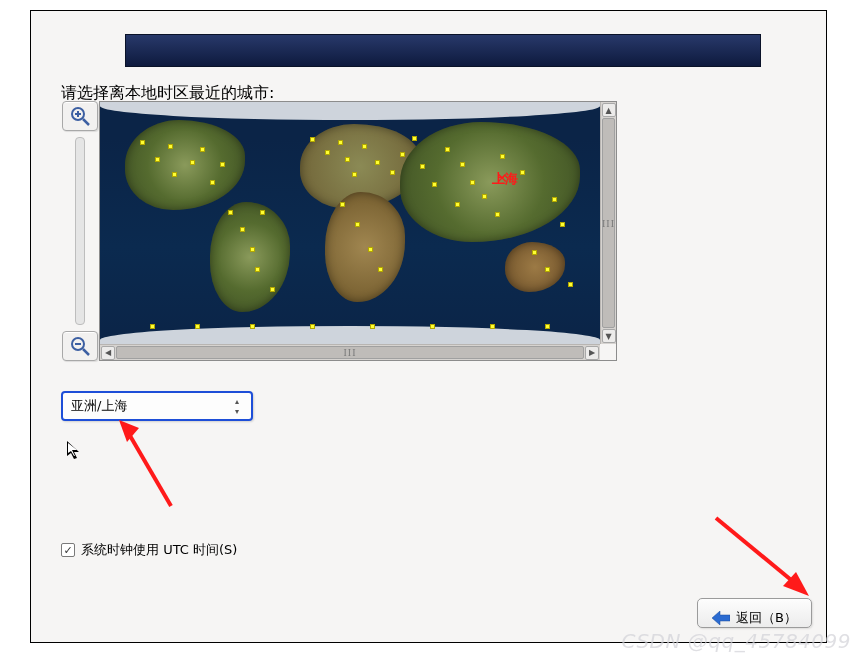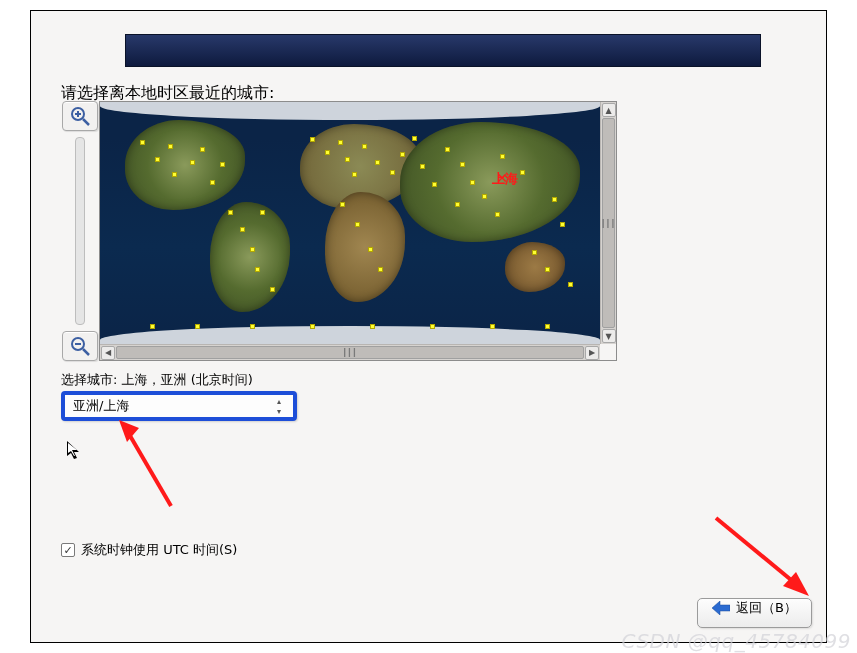--- a/index.html
+++ b/index.html
@@ -126,31 +126,31 @@
     background: #ecebea; border: 1px solid #a8a8a8;
     border-radius: 2px;
     display: flex; align-items: center; justify-content: center;
     font-size: 8px; color: #555;
     margin: 0;
   }
   .sbar-v { display:flex; flex-direction:column; justify-content:space-between; align-items:center; padding:1px 0;}
   .sbar-h { display:flex; justify-content:space-between; align-items:center; padding:0 1px;}
   .sbar-thumb-v { width:13px; flex:1; background:#bfbcb9; border:1px solid #a0a0a0; border-radius:2px; margin:1px 0; display:flex; align-items:center; justify-content:center;}
   .sbar-thumb-h { height:13px; flex:1; background:#bfbcb9; border:1px solid #a0a0a0; border-radius:2px; margin:0 1px; display:flex; align-items:center; justify-content:center;}
-  .grip { color:#7a7a7a; font-size:13px; letter-spacing:1px;}
+  .grip { color:#7a7a7a; font-size:10px; letter-spacing:1px;font-family:Liberation Serif, serif;}
   .selected-label {
     position: absolute;
     left: 30px; top: 360px;
   }
   .combo {
     position: absolute;
     left: 30px; top: 380px;
-    width: 236px; height: 30px;
+    width: 192px; height: 30px;
     background: #fdfdfd;
-    border: 4px solid #1d4ed8;
+    border: 2px solid #1d4ed8;
     border-radius: 4px;
     box-shadow: 1px 1px 2px rgba(0,0,0,0.15);
     display: flex; align-items: center;
     padding: 1px 8px;
     justify-content: space-between;
   }
   .combo .spin {
     width: 12px; height: 22px;
     display: flex; flex-direction: column; justify-content: center; align-items:center;
     font-size: 8px; color: #555; gap:1px;
@@ -172,21 +172,21 @@
     position: absolute;
     right: 14px; bottom: 14px;
     display: flex; gap: 10px;
   }
   .nav-btn {
     height: 30px;
     padding: 0 14px;
     background: linear-gradient(to bottom, #fdfdfd, #ececec);
     border: 1px solid #9b9b9b;
     border-radius: 5px;
-    display: flex; align-items: flex-start; gap: 6px;
+    display: flex; align-items: flex-end; gap: 6px;
     font-size: 13px;
     box-shadow: 1px 1px 2px rgba(0,0,0,0.1);
   }
   .nav-btn.next { border-color: #5a8cc7; box-shadow: 0 0 2px 1px #87b4e4;}
   .arrow-icon { width:18px; height:18px; display:flex; align-items:center; justify-content:center;}
   .cursor {
     position: absolute;
     left: 36px; top: 430px;
   }
   .red-arrow {
@@ -306,23 +306,20 @@
       <div class="sbar-h">
         <div class="sbar-cap">◀</div>
         <div class="sbar-thumb-h">
             <span class="grip">III</span>
           </div>
         <div class="sbar-cap">▶</div>
       </div>
     </div>
   </div>
 
-  <div class="selected-label">
-    <span>选择城市: </span><span>上海，亚洲 (北京时间)</span>
-  </div>
 
   <div class="combo">
     <span>亚洲/上海</span>
     <div class="spin">
       <span>▴</span>
       <span>▾</span>
     </div>
   </div>
 
   <div class="checkbox-row">

